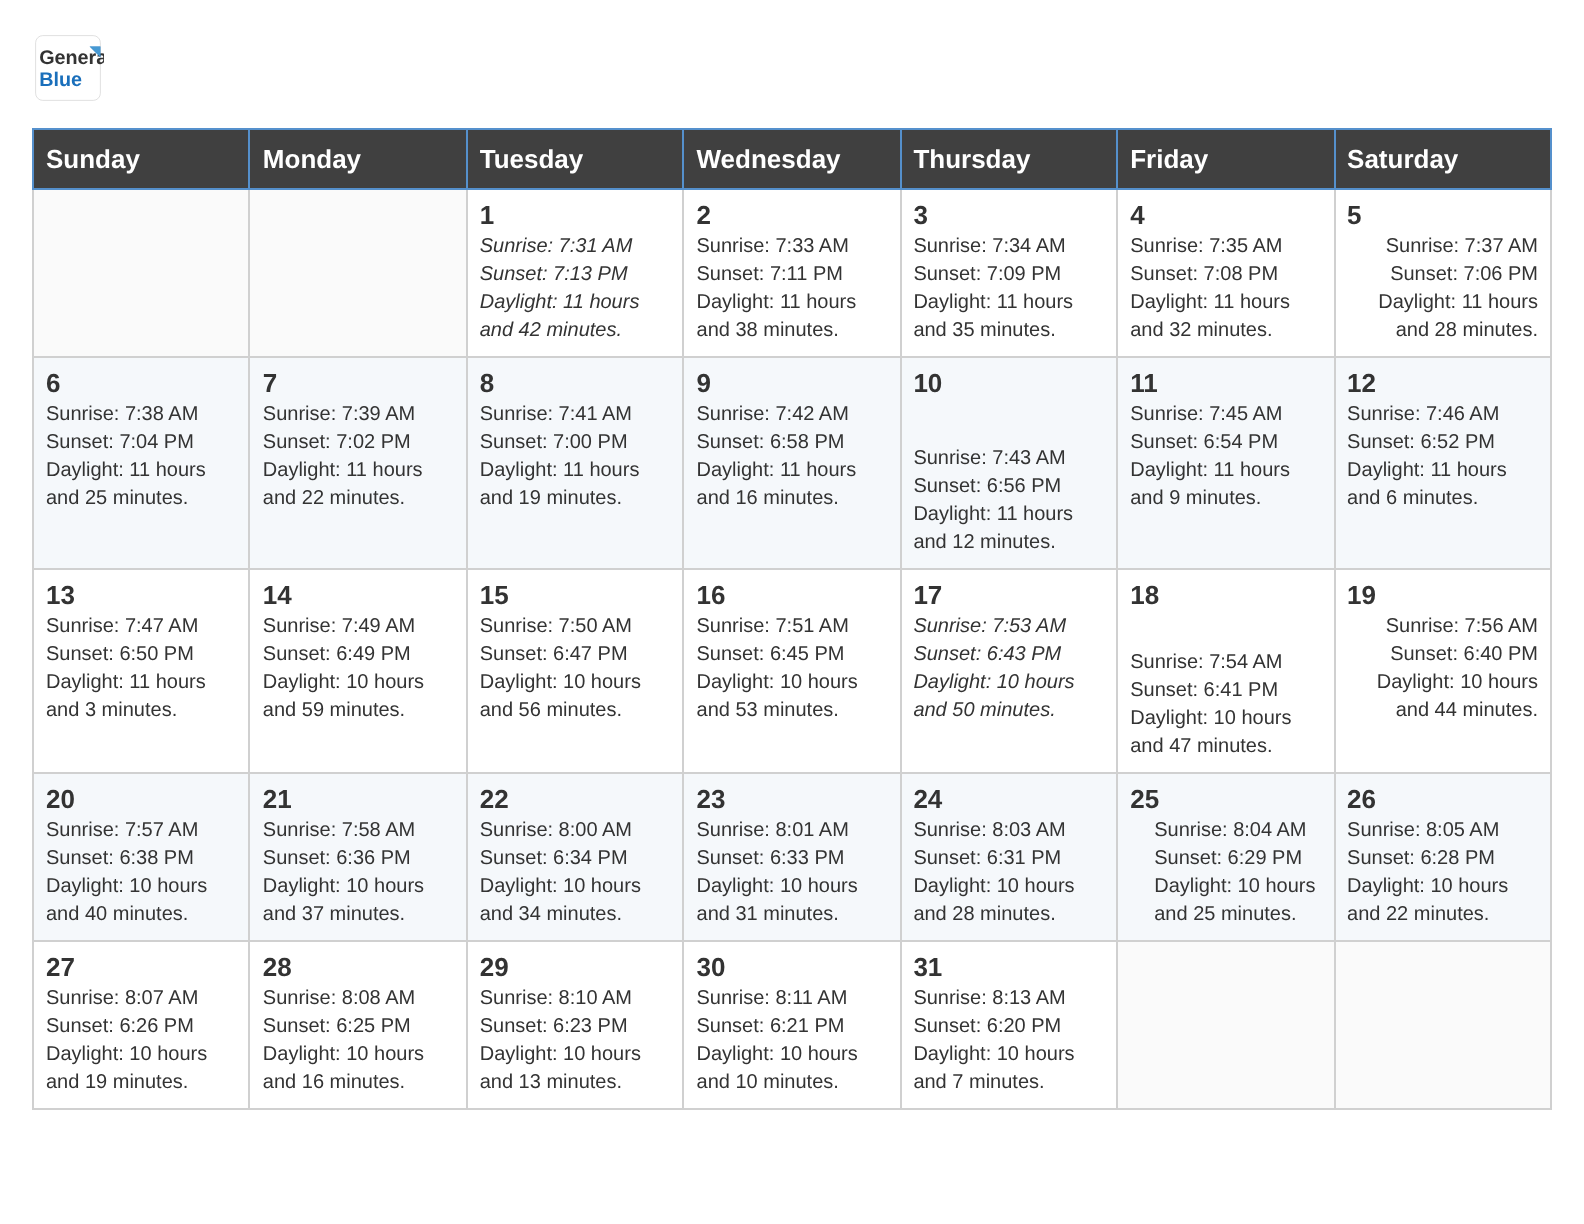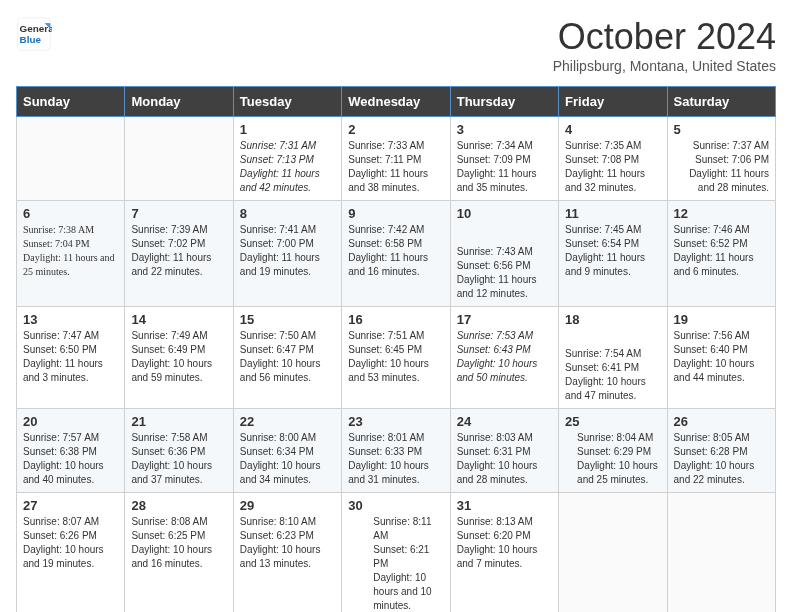--- a/index.html
+++ b/index.html
@@ -92,24 +92,20 @@
     <svg class="logo-icon" viewBox="0 0 40 40">
       <rect x="2" y="2" width="36" height="36" rx="4" fill="#fff" stroke="#ddd" stroke-width="0.5"></rect>
       <text x="4" y="18" font-size="11" font-family="Arial" font-weight="bold" fill="#333">General</text>
       <text x="4" y="30" font-size="11" font-family="Arial" font-weight="bold" fill="#1a6fbb">Blue</text>
       <polygon points="32,8 38,14 38,8" fill="#1a6fbb"></polygon>
       <polygon points="32,8 38,8 38,14" fill="#5aabdd" opacity="0.7"></polygon>
     </svg>
     <div class="logo-text">
     </div>
   </div>
-  <div class="title-block">
-    <div class="month-title">October 2024</div>
-    <div class="location">Philipsburg, Montana, United States</div>
-  </div>
 </div>
 
 <table class="calendar">
   <thead>
     <tr>
     <th>Sunday</th>
         <th>Monday</th>
         <th>Tuesday</th>
         <th>Wednesday</th>
         <th>Thursday</th>
@@ -148,21 +144,21 @@
         <td>
           <span class="day-number">5</span>
           <div class="day-info" style="white-space: pre-line; text-align: right;">Sunrise: 7:37 AM
 Sunset: 7:06 PM
 Daylight: 11 hours and 28 minutes.</div>
         </td>
       </tr>
       <tr>
         <td>
           <span class="day-number">6</span>
-          <div class="day-info" style="white-space: pre-line; font-family: Liberation Serif, serif;">Sunrise: 7:38 AM
+          <div class="day-info" style="white-space: pre-line;">Sunrise: 7:38 AM
 Sunset: 7:04 PM
 Daylight: 11 hours and 25 minutes.</div>
         </td>
         <td>
           <span class="day-number">7</span>
           <div class="day-info" style="white-space: pre-line;">Sunrise: 7:39 AM
 Sunset: 7:02 PM
 Daylight: 11 hours and 22 minutes.</div>
         </td>
         <td>
@@ -228,21 +224,21 @@
 Daylight: 10 hours and 50 minutes.</div>
         </td>
         <td>
           <span class="day-number">18</span>
           <div class="day-info" style="white-space: pre-line; margin-top: 20px;">Sunrise: 7:54 AM
 Sunset: 6:41 PM
 Daylight: 10 hours and 47 minutes.</div>
         </td>
         <td>
           <span class="day-number">19</span>
-          <div class="day-info" style="white-space: pre-line;">Sunrise: 7:56 AM
+          <div class="day-info" style="white-space: pre-line; text-align: right;">Sunrise: 7:56 AM
 Sunset: 6:40 PM
 Daylight: 10 hours and 44 minutes.</div>
         </td>
       </tr>
       <tr>
         <td>
           <span class="day-number">20</span>
           <div class="day-info" style="white-space: pre-line;">Sunrise: 7:57 AM
 Sunset: 6:38 PM
 Daylight: 10 hours and 40 minutes.</div>
@@ -298,21 +294,21 @@
 Daylight: 10 hours and 16 minutes.</div>
         </td>
         <td>
           <span class="day-number">29</span>
           <div class="day-info" style="white-space: pre-line;">Sunrise: 8:10 AM
 Sunset: 6:23 PM
 Daylight: 10 hours and 13 minutes.</div>
         </td>
         <td>
           <span class="day-number">30</span>
-          <div class="day-info" style="white-space: pre-line; margin-left: 25px;">Sunrise: 8:11 AM
+          <div class="day-info" style="white-space: pre-line;">Sunrise: 8:11 AM
 Sunset: 6:21 PM
 Daylight: 10 hours and 10 minutes.</div>
         </td>
         <td>
           <span class="day-number">31</span>
           <div class="day-info" style="white-space: pre-line;">Sunrise: 8:13 AM
 Sunset: 6:20 PM
 Daylight: 10 hours and 7 minutes.</div>
         </td>
         <td class="empty"></td>

